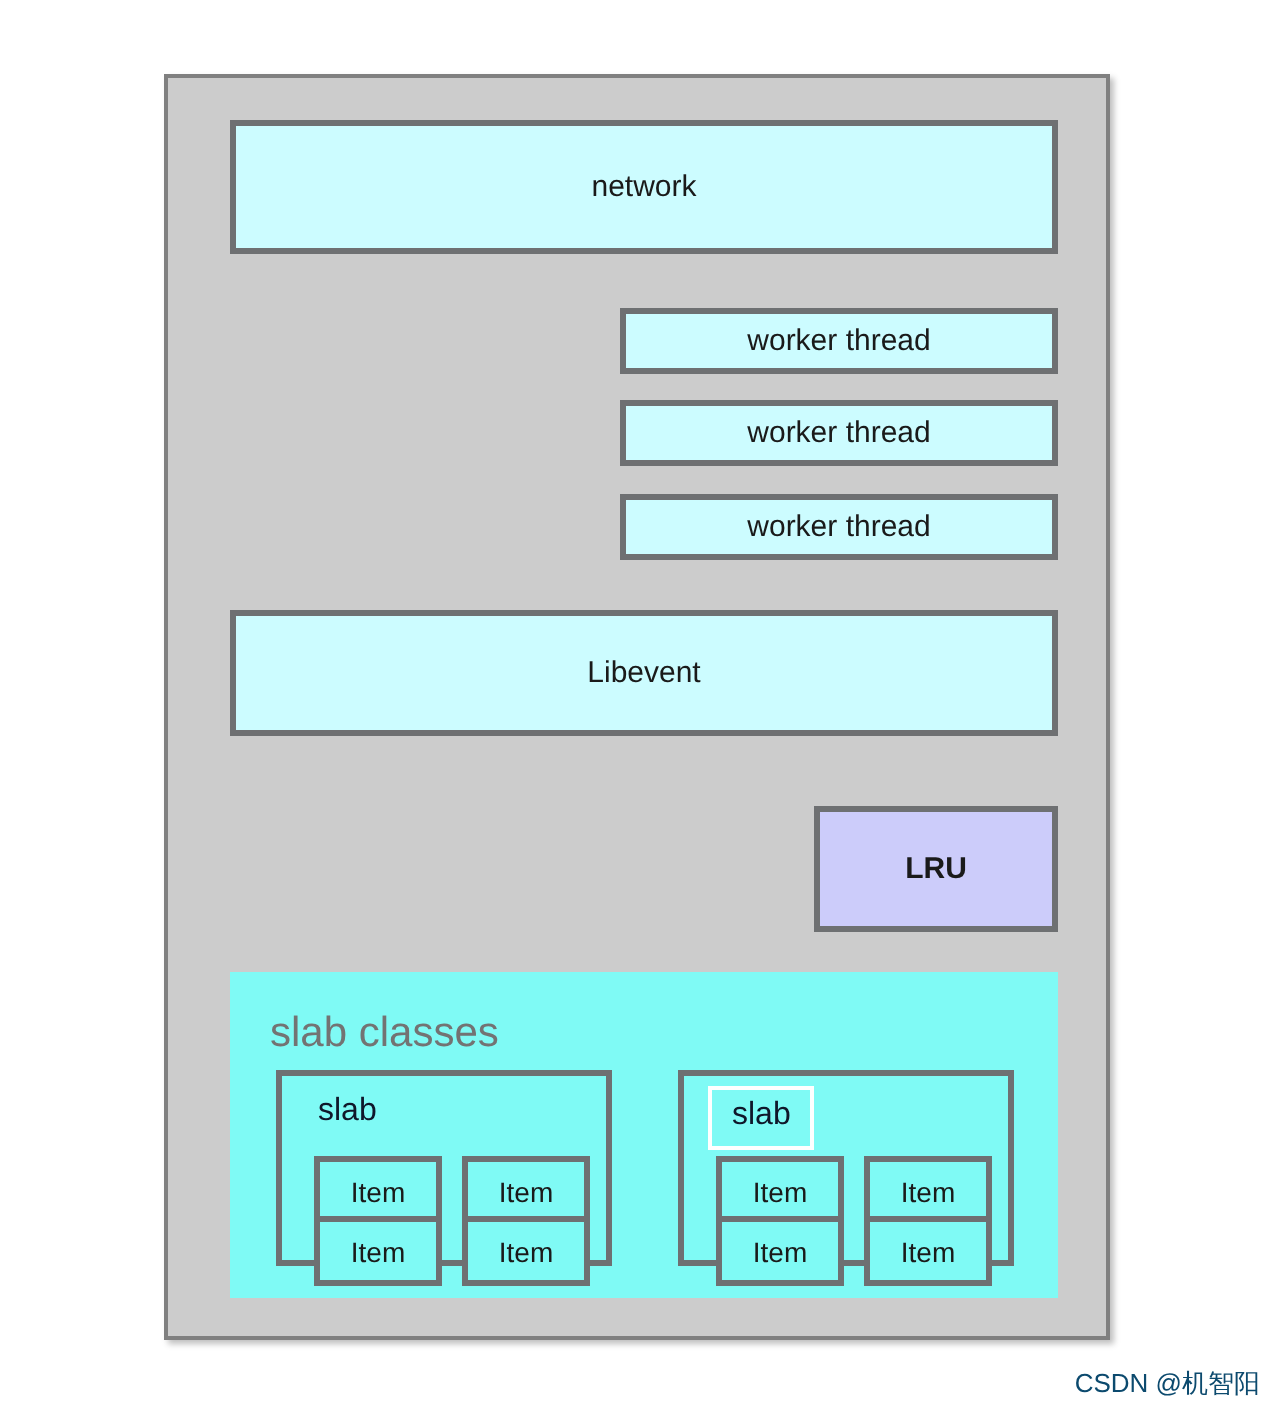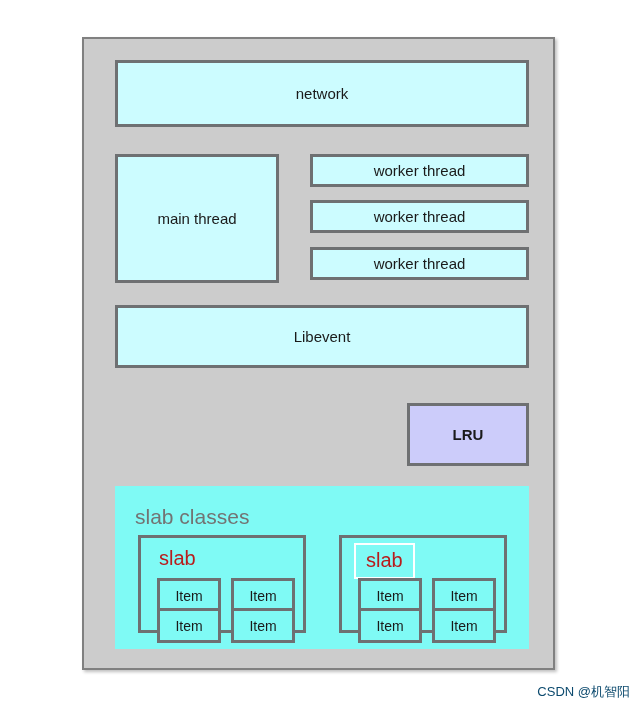--- a/index.html
+++ b/index.html
@@ -96,22 +96,22 @@
     border: 3px solid #6e7072;
     box-sizing: border-box;
     background: #7ffaf5;
   }
   #slab-group-1 { left: 23px; }
   #slab-group-2 { left: 224px; }
 
   .slab-label {
     position: absolute;
     left: 18px; top: 10px;
-    font-size: 20px;
-    color: #b91c1c;
+    font-size: 16px;
+    color: #0f172a;
     line-height: 1;
   }
   .slab-label.boxed {
     padding: 5px 10px 7px 10px;
     left: 12px; top: 5px;
     border: 2px solid #ffffff;
     background: #7ffaf5;
     box-sizing: border-box;
   }
 
@@ -147,23 +147,20 @@
 </style>
 </head>
 <body>
 
 <div id="outer-frame">
 
   <div id="network-box" class="box cyan">
     <span>network</span>
   </div>
 
-  <div id="main-thread-box" class="box cyan">
-    <span>main thread</span>
-  </div>
 
   <div id="worker-thread-1" class="box cyan worker">
     <span>worker thread</span>
   </div>
   <div id="worker-thread-2" class="box cyan worker">
     <span>worker thread</span>
   </div>
   <div id="worker-thread-3" class="box cyan worker">
     <span>worker thread</span>
   </div>

